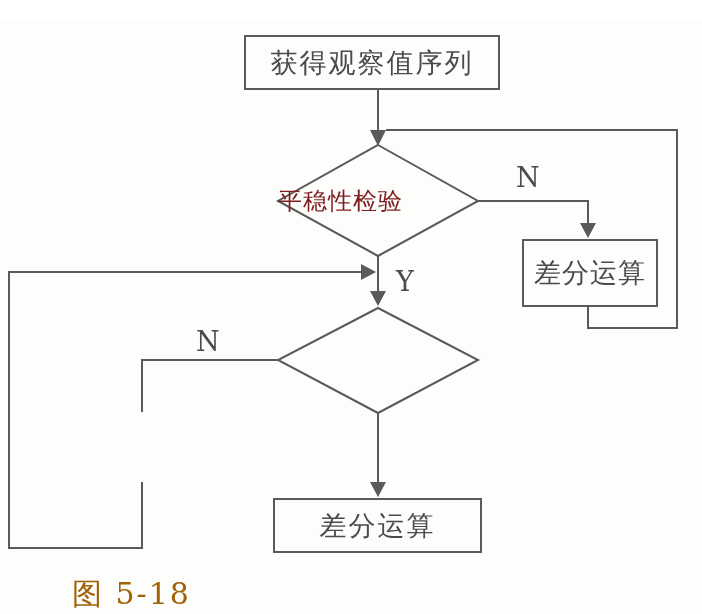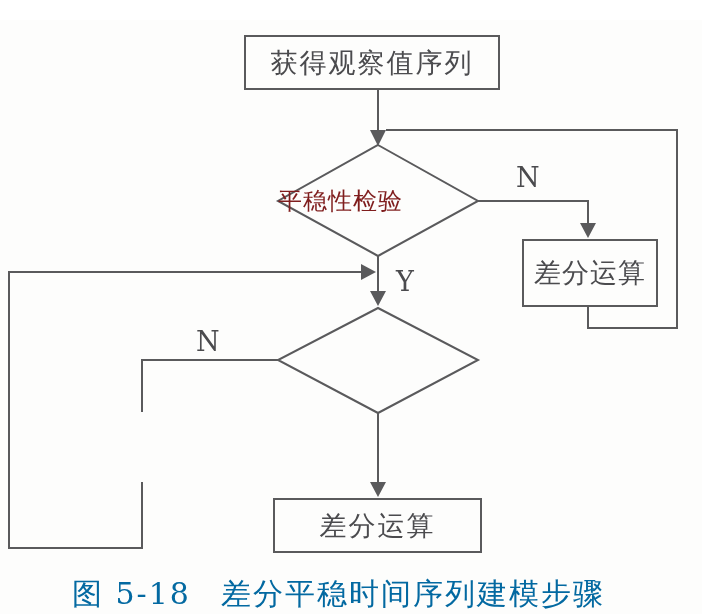--- a/index.html
+++ b/index.html
@@ -60,21 +60,21 @@
   }
   .caption {
     position: absolute;
     left: 72px;
     top: 554px;
     width: 560px;
     display: flex;
     gap: 30px;
     font-size: 30px;
     letter-spacing: 2px;
-    color: #0369a1;
+    color: #a16207;
     white-space: nowrap;
   }
 </style>
 </head>
 <body>
 
 <div id="page">
 
   <svg id="wires" width="702" height="614" viewBox="0 0 702 614">
 
@@ -119,16 +119,15 @@
 
 
   <div class="branch-label" style="left:516px; top:142px;">N</div>
 
   <div class="branch-label" style="left:396px; top:246px;">Y</div>
 
   <div class="branch-label" style="left:196px; top:306px;">N</div>
 
   <div class="caption">
     <span>图 5-18</span>
-    <span>差分平稳时间序列建模步骤</span>
   </div>
 
 </div>
 
 </body></html>

